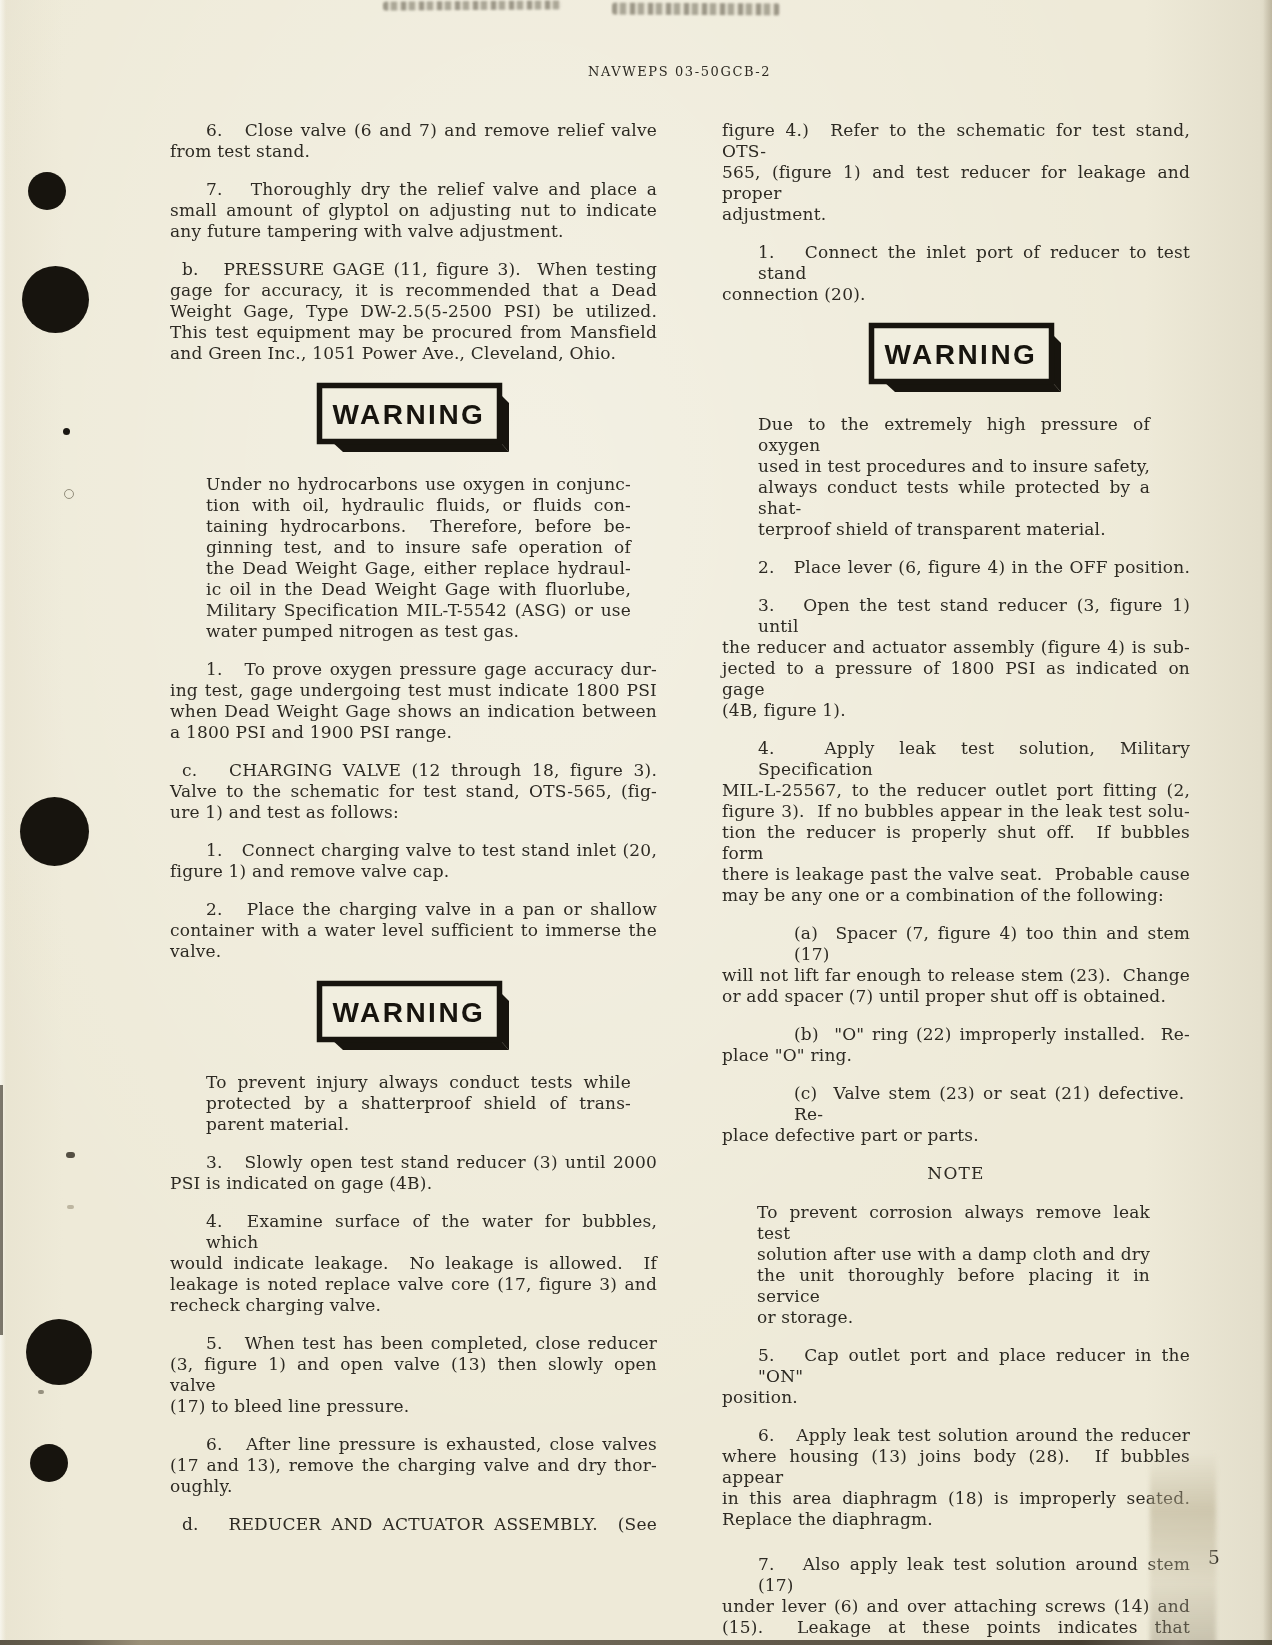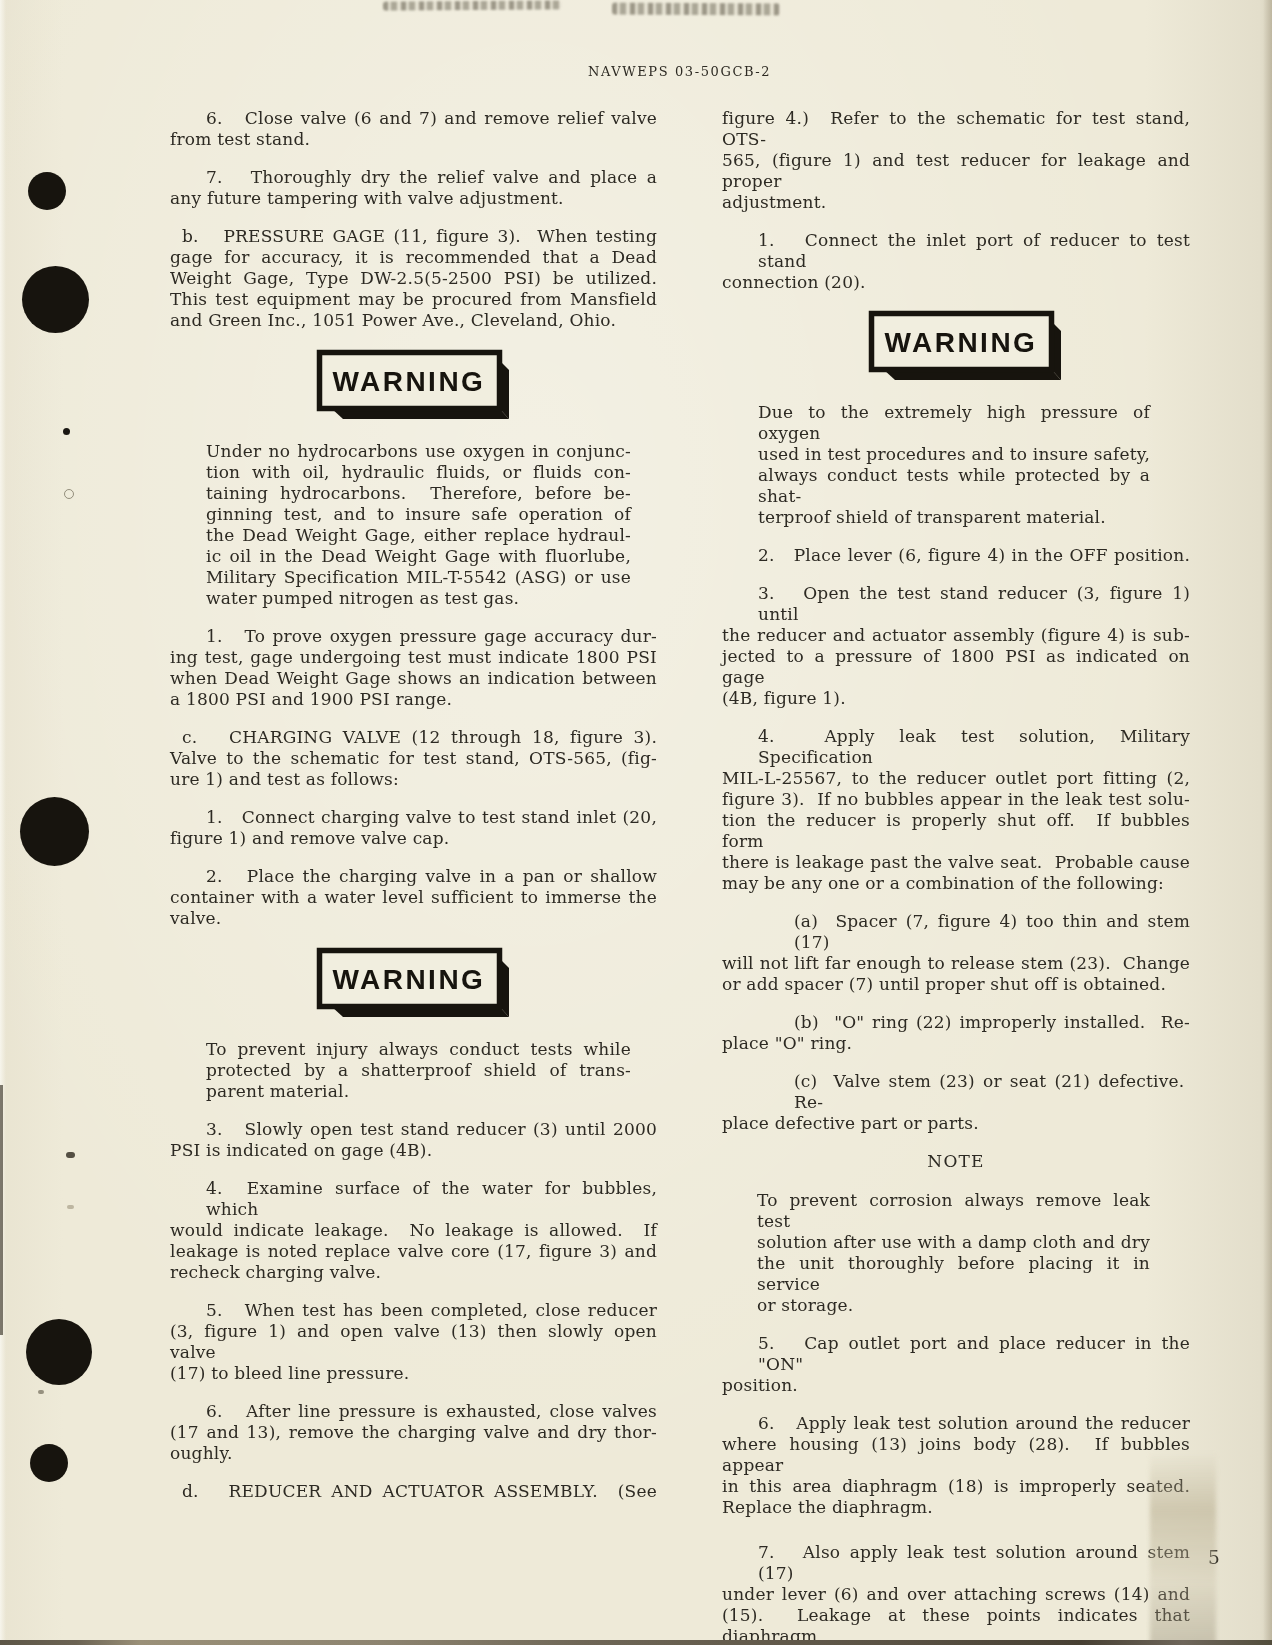--- a/index.html
+++ b/index.html
@@ -11,21 +11,21 @@
   }
   .paper {
     position:absolute; left:0; top:0; width:1272px; height:1645px;
     background:
       radial-gradient(ellipse at 42% 30%, rgba(255,255,255,0.30), rgba(255,255,255,0) 62%),
       linear-gradient(90deg, #e9e4d1 0%, #eeead8 5%, #eeead8 90%, #e3decb 99%, #d8d2bd 100%),
       #ece8d5;
   }
   
   .col {
-    position:absolute; top:108px;
+    position:absolute; top:120px;
     font-size:17px; line-height:21px; letter-spacing:0.2px;
     color:#2d2a23;
   }
   .col-left  { left:170px; width:487px; }
   .col-right { left:722px; width:468px; }
   .para { margin:0 0 17px 0; }
   .tline { text-align:justify; text-align-last:left; }
   .tline.jl { text-align-last:justify; }
   .num-item   .tline.first { padding-left:36px; }
   .alpha-item .tline.first { padding-left:12px;margin-top:8px; }
@@ -119,20 +119,21 @@
   <div class="speck speck-faint"></div>
   <div class="speck speck-tiny"></div>
 
   <div class="col col-left">
     <div class="para num-item">
         <div class="tline first jl">6.&nbsp;&nbsp; Close valve (6 and 7) and remove relief valve</div>
         <div class="tline">from test stand.</div>
       </div>
     <div class="para num-item">
         <div class="tline first jl">7.&nbsp;&nbsp; Thoroughly dry the relief valve and place a</div>
+        <div class="tline jl">small amount of glyptol on adjusting nut to indicate</div>
         <div class="tline">any future tampering with valve adjustment.</div>
       </div>
     <div class="para alpha-item">
         <div class="tline first jl">b.&nbsp;&nbsp; PRESSURE GAGE (11, figure 3).&nbsp; When testing</div>
         <div class="tline jl">gage for accuracy, it is recommended that a Dead</div>
         <div class="tline jl">Weight Gage, Type DW-2.5(5-2500 PSI) be utilized.</div>
         <div class="tline jl">This test equipment may be procured from Mansfield</div>
         <div class="tline">and Green Inc., 1051 Power Ave., Cleveland, Ohio.</div>
       </div>
 

